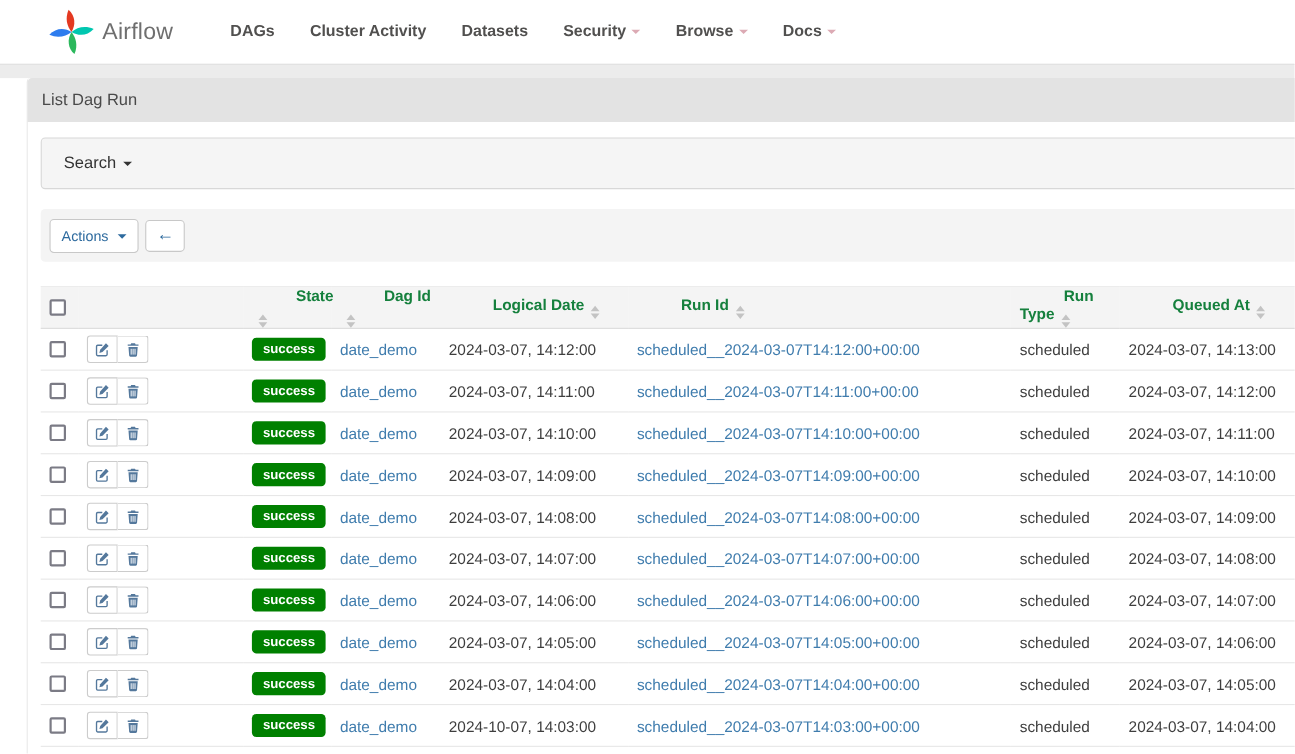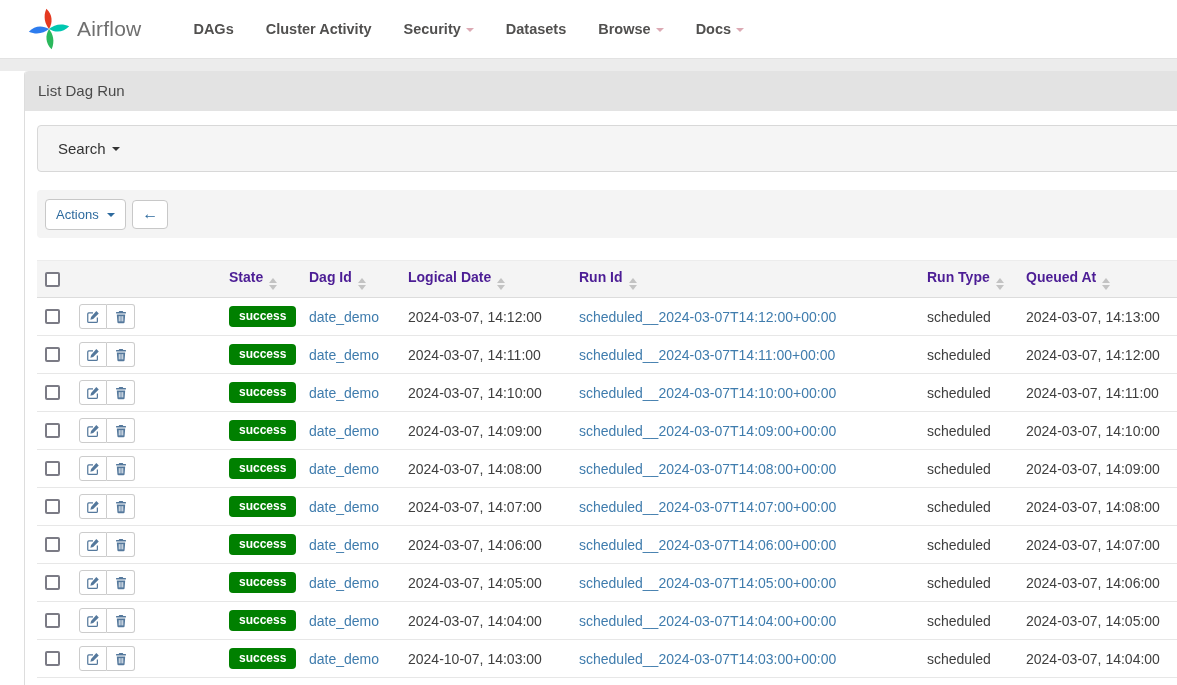--- a/index.html
+++ b/index.html
@@ -1,20 +1,20 @@
 <!DOCTYPE html>
 <html><head>
 <meta charset="utf-8">
 <style>
   * { margin:0; padding:0; box-sizing:border-box; }
   html,body { width:1177px; height:685px; overflow:hidden; background:#fff;
               font-family:"Liberation Sans", sans-serif; }
 
   
-  .navbar { height:58px; display:flex; align-items:center; padding-left:28px; background:#fff; }
+  .navbar { height:58px; display:flex; align-items:center; padding-left:44px; background:#fff; }
   .brand { display:flex; align-items:center; gap:7px; }
   .brand-text { font-size:21px; color:#6f6f6f; letter-spacing:0.2px; }
   .nav-items { display:flex; margin-left:36px; }
   .nav-item { font-weight:bold; font-size:14.5px; color:#51504f; text-decoration:none;
               padding:10px 16px; white-space:nowrap; }
   .caret { display:inline-block; width:0; height:0; margin-left:5px; vertical-align:2px;
            border-left:4px solid transparent; border-right:4px solid transparent;
            border-top:4px solid #dcaab4; }
   .caret.dark { border-top-color:#333; }
   .caret.blue { border-top-color:#2d6a9e; }
@@ -39,21 +39,21 @@
   .actions-bar { margin-top:18px; height:48px; width:1330px; background:#f4f4f4;
                  border-radius:4px; display:flex; align-items:center; padding-left:8px; gap:6px; }
   .btn { background:#fff; border:1px solid #c8c8c8; border-radius:4px; color:#2d6a9e;
          font-size:13px; font-family:inherit; padding:8px 10px; cursor:pointer; line-height:1; }
   .btn-back { font-size:16px; font-weight:bold; padding:5px 9px 6px; }
 
   
   table { border-collapse:collapse; table-layout:fixed; width:1181px; margin-top:22px; }
   thead th { background:#f4f4f4; border-bottom:1px solid #dcdcdc; border-top:1px solid #ececec;
              height:37px; text-align:left; padding:0 8px; font-size:14px; }
-  thead th a { color:#4c1d95; font-weight:bold; text-decoration:none; }
+  thead th a { color:#15803d; font-weight:bold; text-decoration:none;margin-left:40px; }
   .sort { display:inline-flex; flex-direction:column; gap:2px; margin-left:6px; vertical-align:-1px; }
   .sort i { width:0; height:0; border-left:4px solid transparent; border-right:4px solid transparent; }
   .sort .up   { border-bottom:5px solid #c3c3c3; }
   .sort .down { border-top:5px solid #c3c3c3; }
 
   tbody td { height:38px; border-bottom:1px solid #e7e7e7; padding:0 8px;
              font-size:14px; color:#3e3e3e; white-space:nowrap; overflow:hidden; }
   a.cell-link { color:#3f7cad; text-decoration:none; }
 
   input[type=checkbox] { appearance:none; -webkit-appearance:none; width:15px; height:15px;
@@ -81,22 +81,22 @@
       <path d="M24 24 C18 20 13 13 14 3 C23 7 26 16 24 24 Z" fill="#e43921" transform="rotate(18 24 24)"></path>
       <path d="M24 24 C18 20 13 13 14 3 C23 7 26 16 24 24 Z" fill="#00c7b0" transform="rotate(108 24 24)"></path>
       <path d="M24 24 C18 20 13 13 14 3 C23 7 26 16 24 24 Z" fill="#2bb85c" transform="rotate(198 24 24)"></path>
       <path d="M24 24 C18 20 13 13 14 3 C23 7 26 16 24 24 Z" fill="#2d7cee" transform="rotate(288 24 24)"></path>
     </svg>
     <span class="brand-text">Airflow</span>
   </div>
   <nav class="nav-items">
     <a class="nav-item" href="#"><span>DAGs</span></a>
     <a class="nav-item" href="#"><span>Cluster Activity</span></a>
+    <a class="nav-item" href="#"><span>Datasets</span></a>
     <a class="nav-item" href="#"><span>Security</span><span class="caret"></span></a>
-    <a class="nav-item" href="#"><span>Datasets</span></a>
     <a class="nav-item" href="#"><span>Browse</span><span class="caret"></span></a>
     <a class="nav-item" href="#"><span>Docs</span><span class="caret"></span></a>
   </nav>
 </header>
 
 <div class="page-band"></div>
 
 <main class="content">
   <section class="panel">
     <div class="panel-heading">List Dag Run</div>

